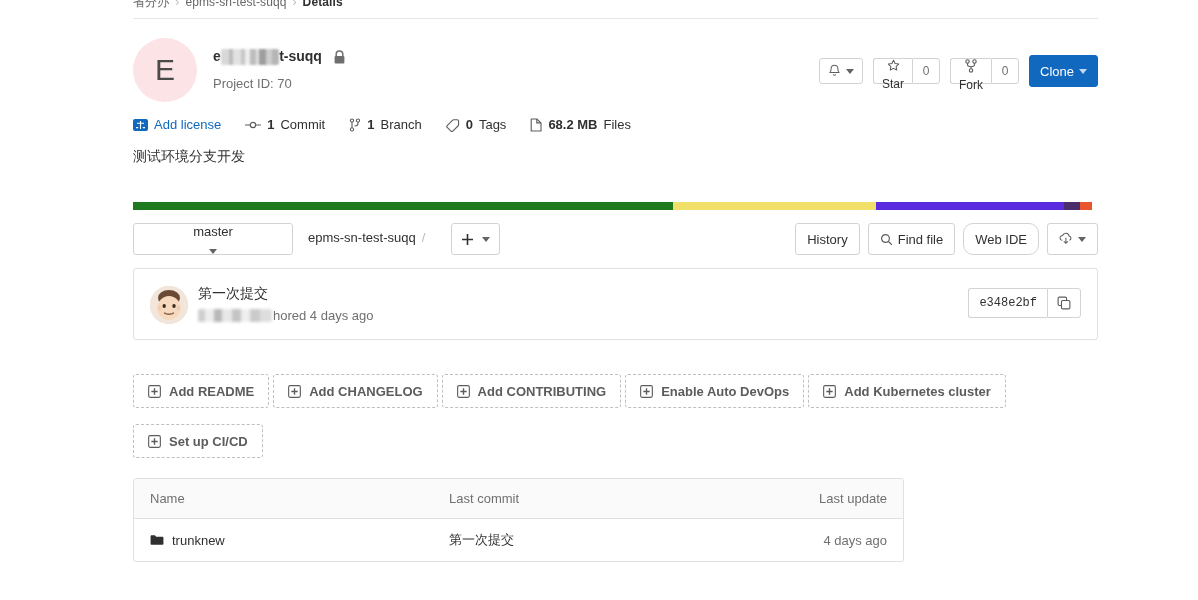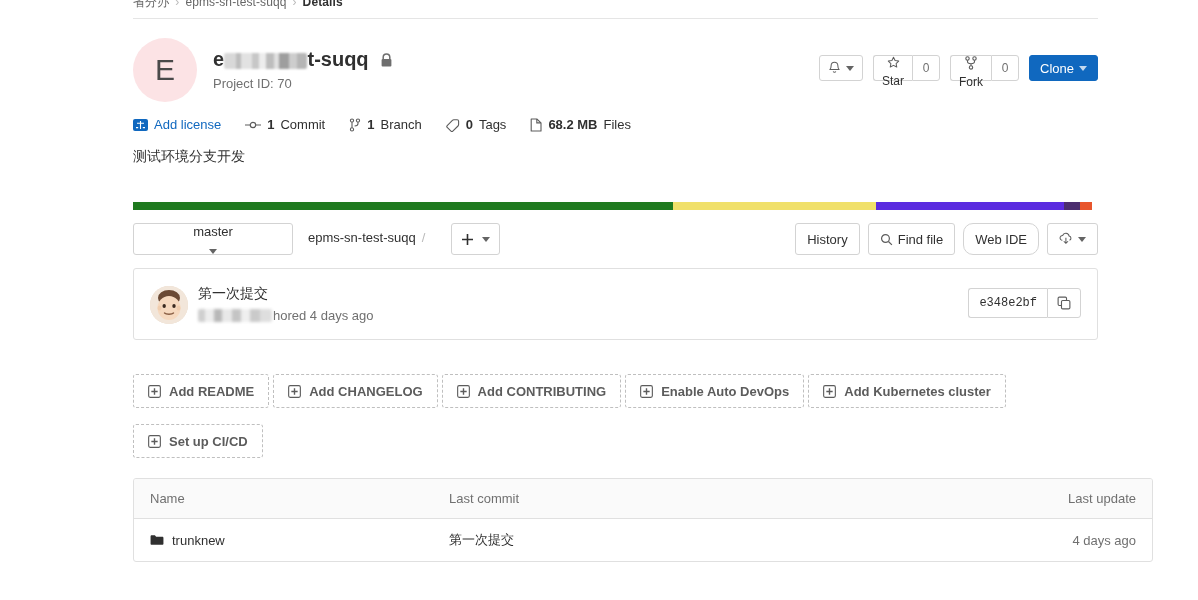--- a/index.html
+++ b/index.html
@@ -32,21 +32,21 @@
   
   .avatar {
     position: absolute; left: 133px; top: 38px;
     width: 64px; height: 64px; border-radius: 50%;
     background: #fce3e5;
     display: flex; align-items: center; justify-content: center;
     font-size: 30px; color: #4a4a4a; font-weight: 400;
   }
   .proj-title {
     position: absolute; left: 213px; top: 48px;
-    font-size: 20px; font-weight: 700; color: #303030;
+    font-size: 14px; font-weight: 700; color: #303030;
     display: flex; align-items: center; gap: 11px;
     white-space: nowrap;
   }
   .blurname {
     display: inline-block;
     position: relative;
     color: #303030;
     white-space: pre;
   }
   .blurname .blurpart {
@@ -78,21 +78,21 @@
   .btn-group { display: inline-flex; align-items: stretch; }
   .btn-group .btn { border-radius: 0; border-right-width: 0; }
   .btn-group .btn:first-child { border-radius: 3px 0 0 3px; flex-direction: column; }
   .btn-group .btn:last-child { border-radius: 0 3px 3px 0; border-right-width: 1px; }
   .count-cell {
     min-width: 28px; justify-content: center; color: #707070;
     background: #fff;
   }
   .btn-clone {
     background: #1068bf; border-color: #1068bf; color: #fff;
-    font-weight: 400; padding: 0 10px; height: 26px;
+    font-weight: 400; padding: 0 10px; height: 32px;
     border-radius: 3px; font-size: 13px;
   }
   .caret { display:inline-block; width:0;height:0;border-left:4px solid transparent;border-right:4px solid transparent;border-top:5px solid currentColor; opacity:.75;}
 
   
   .stats {
     position: absolute; left: 133px; top: 117px;
     display: flex; align-items: center; gap: 24px;
     font-size: 13px; color: #303030;
   }
@@ -184,21 +184,21 @@
   .quick-row.r2 { top: 424px; }
   .dashed-btn {
     border: 1px dashed #bfbfbf; border-radius: 3px;
     background: #fff; height: 34px; padding: 0 14px;
     display: inline-flex; align-items: center; gap: 8px;
     font-size: 13px; color: #5c5c5c; cursor: pointer; white-space: nowrap;
   }
 
   
   .tree {
-    position: absolute; left: 133px; top: 478px; width: 1020px;
+    position: absolute; left: 133px; top: 478px; width: 771px;
     border: 1px solid #e0e0e0; border-radius: 3px; background: #fff;
     overflow: hidden;
   }
   .tree-head {
     display: flex; align-items: center; height: 40px;
     background: #fafafa; border-bottom: 1px solid #e0e0e0;
     font-size: 13px; color: #707070;
   }
   .tree-row {
     display: flex; align-items: center; height: 42px;

